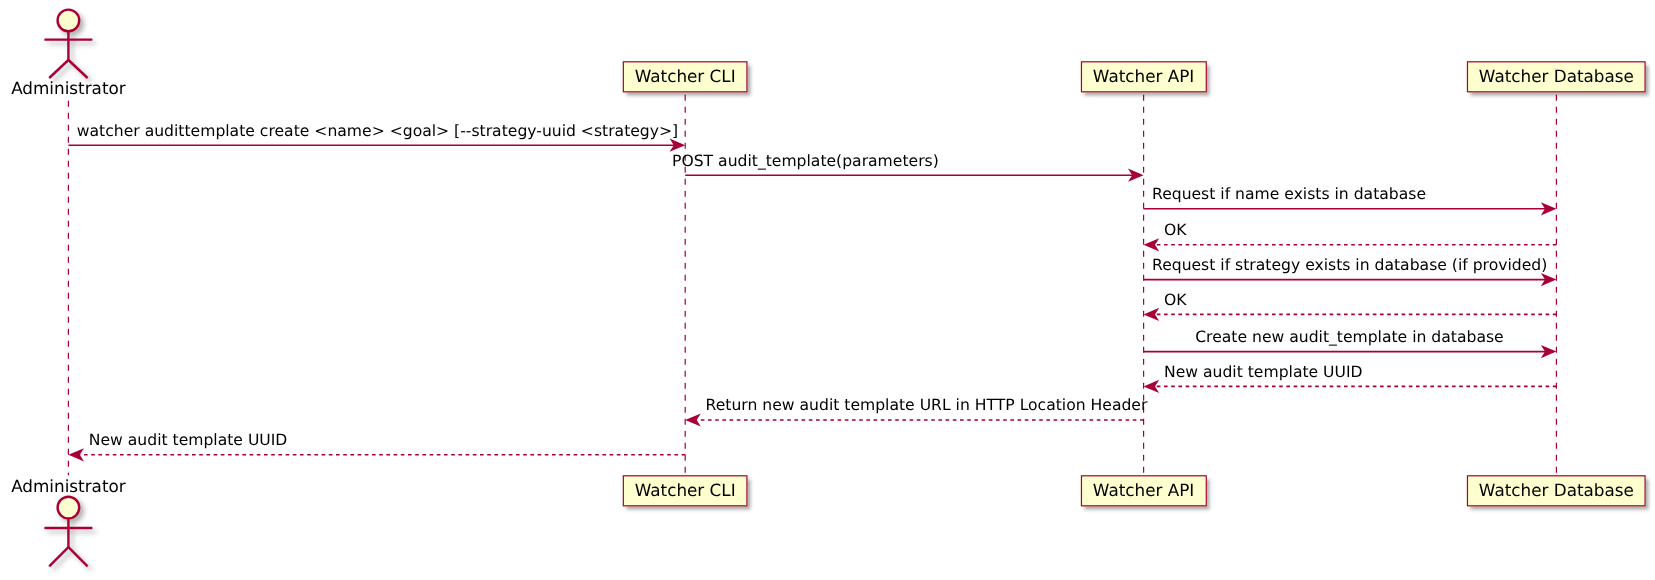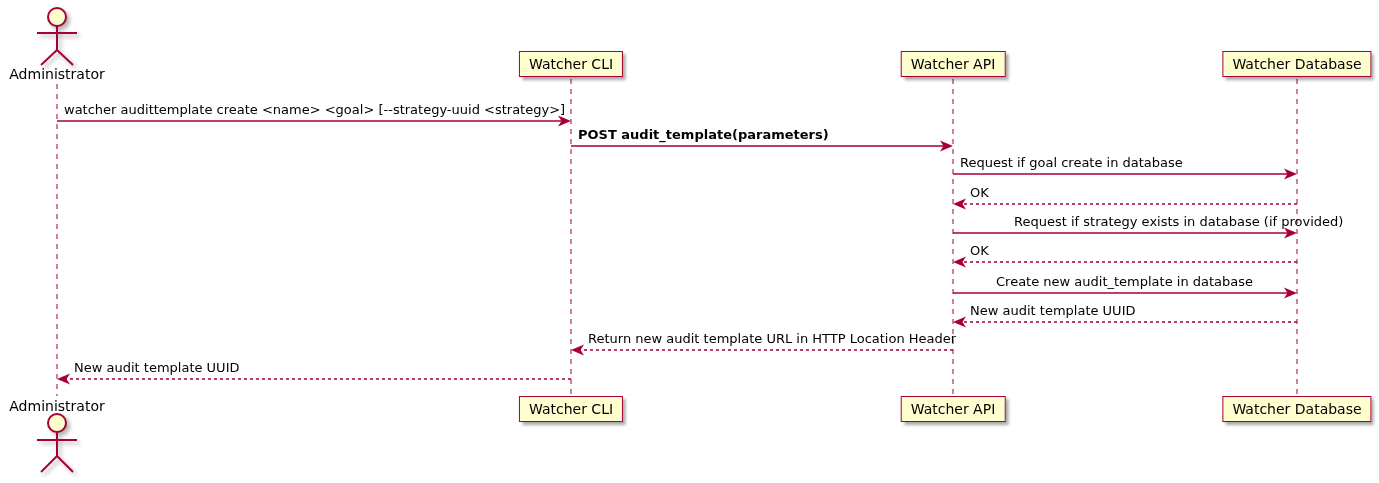--- a/index.html
+++ b/index.html
@@ -107,23 +107,23 @@
   <div class="actor-label" style="left:57px; top:398px;">Administrator</div>
 
   <div id="dyn-html">
       <div class="participant" style="left: 571px; top: 51px;"><span>Watcher CLI</span></div>
       <div class="participant" style="left: 571px; top: 396px;"><span>Watcher CLI</span></div>
       <div class="participant" style="left: 953px; top: 51px;"><span>Watcher API</span></div>
       <div class="participant" style="left: 953px; top: 396px;"><span>Watcher API</span></div>
       <div class="participant" style="left: 1297px; top: 51px;"><span>Watcher Database</span></div>
       <div class="participant" style="left: 1297px; top: 396px;"><span>Watcher Database</span></div>
       <div class="msg-label" style="left: 64px; top: 102px;">watcher audittemplate create &lt;name&gt; &lt;goal&gt; [--strategy-uuid &lt;strategy&gt;]</div>
-      <div class="msg-label" style="left: 578px; top: 127px; font-weight: bold;">POST audit_template(parameters)</div>
-      <div class="msg-label" style="left: 960px; top: 155px;">Request if goal create in database</div>
+      <div class="msg-label" style="left: 560px; top: 127px;">POST audit_template(parameters)</div>
+      <div class="msg-label" style="left: 960px; top: 155px;">Request if name exists in database</div>
       <div class="msg-label" style="left: 970px; top: 185px;">OK</div>
-      <div class="msg-label" style="left: 1014px; top: 214px;">Request if strategy exists in database (if provided)</div>
+      <div class="msg-label" style="left: 960px; top: 214px;">Request if strategy exists in database (if provided)</div>
       <div class="msg-label" style="left: 970px; top: 243px;">OK</div>
       <div class="msg-label" style="left: 996px; top: 274px;">Create new audit_template in database</div>
       <div class="msg-label" style="left: 970px; top: 303px;">New audit template UUID</div>
       <div class="msg-label" style="left: 588px; top: 331px; text-align: center;">Return new audit template URL in HTTP Location Header</div>
       <div class="msg-label" style="left: 74px; top: 360px;">New audit template UUID</div>
     </div>
 </div>
 
 </body></html>

